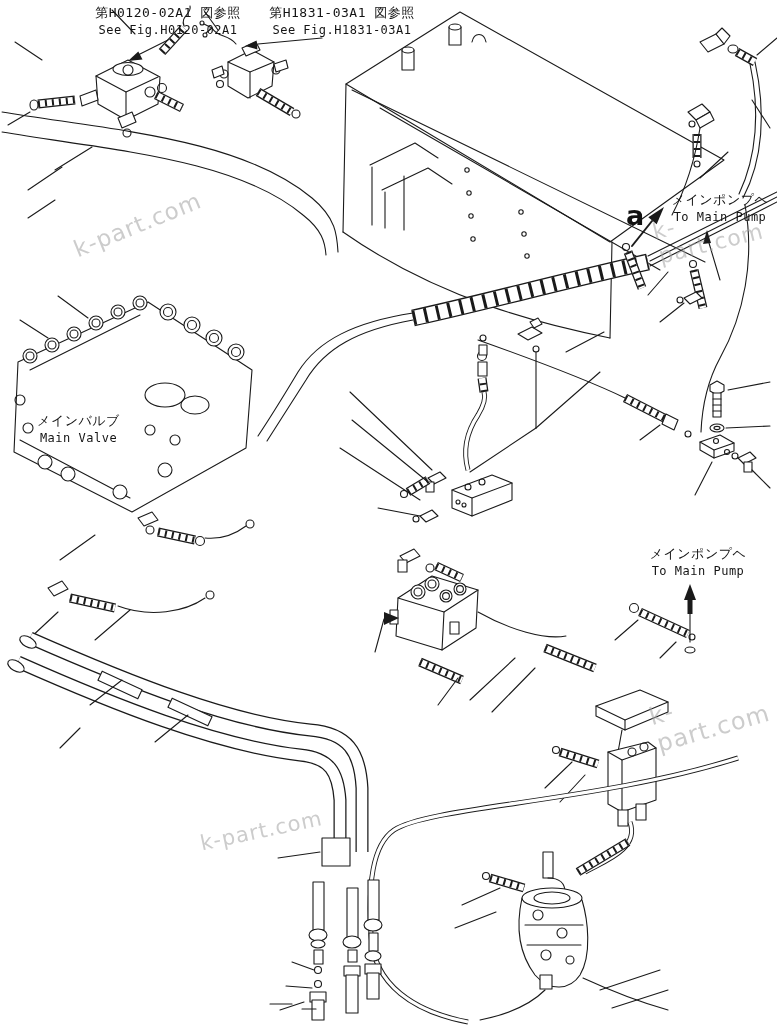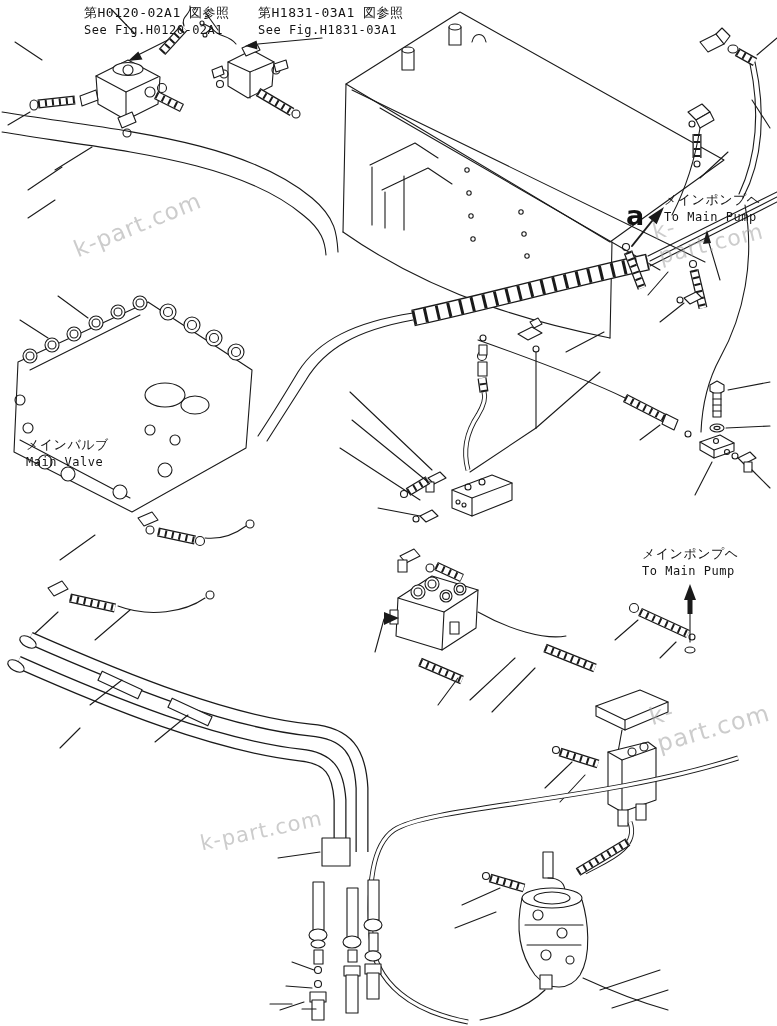--- a/index.html
+++ b/index.html
@@ -12,21 +12,21 @@
   .b17{fill:none;stroke:#1a1a1a;stroke-width:17;}
   .w14{fill:none;stroke:#ffffff;stroke-width:14.5;}
   .d14{fill:none;stroke:#1a1a1a;stroke-width:14.5;stroke-dasharray:3 9;}
   .b8{fill:none;stroke:#1a1a1a;stroke-width:9;}
   .w6{fill:none;stroke:#ffffff;stroke-width:6.5;}
   .d6{fill:none;stroke:#1a1a1a;stroke-width:6.5;stroke-dasharray:2 5;}
   .b13{fill:none;stroke:#1a1a1a;stroke-width:13;}
   .w10{fill:none;stroke:#ffffff;stroke-width:10.5;}
   .b5{fill:none;stroke:#1a1a1a;stroke-width:5;}
   .w3{fill:none;stroke:#ffffff;stroke-width:3.2;}
-  .lbl{position:absolute;color:#141414;text-align:left;line-height:1.4;white-space:nowrap;}
+  .lbl{position:absolute;color:#141414;text-align:center;line-height:1.4;white-space:nowrap;}
   .lbl .jp{font-size:13px;letter-spacing:.5px;}
   .lbl .en{font-size:12px;letter-spacing:.5px;}
   .lbl.left{text-align:left;}
   .a-label{position:absolute;font-weight:bold;font-size:27px;color:#111;
            font-family:"DejaVu Sans",sans-serif;}
   .pdb{position:absolute;font-size:14px;letter-spacing:3px;color:#141414;margin-top:48px;}
   .wm{position:absolute;font-family:"DejaVu Sans",sans-serif;color:#a3a3a3;opacity:.55;
       letter-spacing:1px;transform-origin:left top;}
 </style>
 </head>
@@ -457,21 +457,21 @@
     <div class="jp">第H0120-02A1 図参照</div>
     <div class="en">See Fig.H0120-02A1</div>
   </div>
 
   <div class="lbl" style="left:258px;top:4px;width:168px">
     <div class="jp">第H1831-03A1 図参照</div>
     <div class="en">See Fig.H1831-03A1</div>
   </div>
 
 
-  <div class="lbl" style="left:26px;top:436px;width:105px">
+  <div class="lbl" style="left:26px;top:412px;width:105px">
     <div class="jp">メインバルブ</div>
     <div class="en">Main Valve</div>
   </div>
 
   <div class="lbl" style="left:664px;top:191px;width:112px">
     <div class="jp">メインポンプヘ</div>
     <div class="en">To Main Pump</div>
   </div>
 
   <div class="a-label" style="left:626px;top:200px">a</div>

